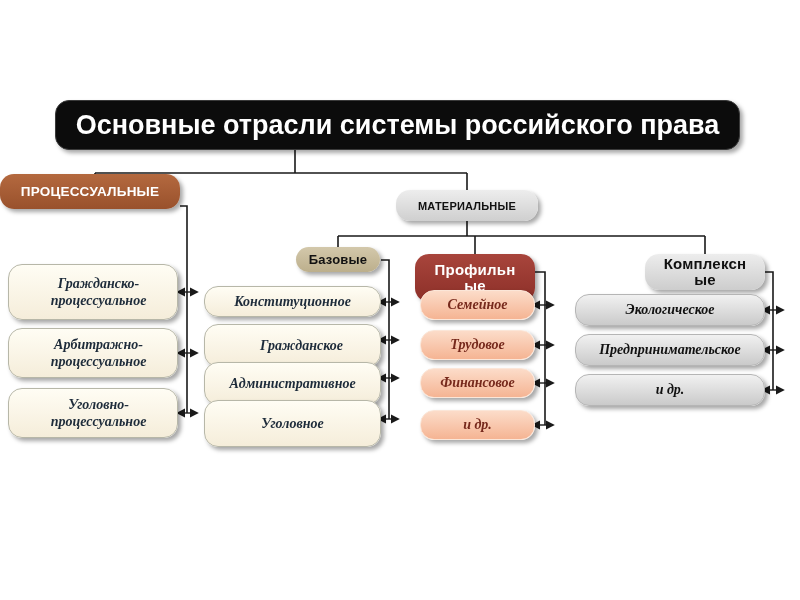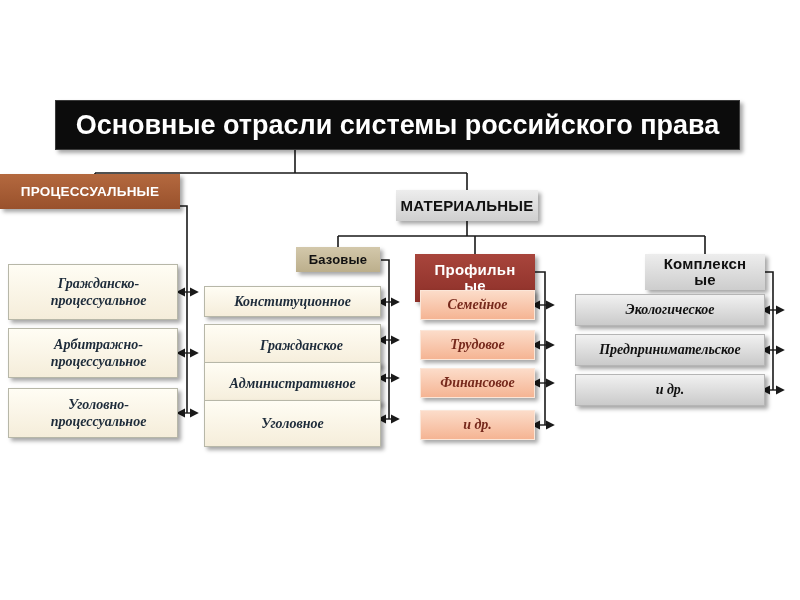--- a/index.html
+++ b/index.html
@@ -2,29 +2,29 @@
 <html><head>
 <meta charset="utf-8">
 <style>
   * { margin:0; padding:0; box-sizing:border-box; }
   html,body { background:#ffffff; }
   body { font-family:"Liberation Sans", sans-serif; }
   .stage { position:relative; width:800px; height:600px; background:#ffffff; overflow:hidden; }
   .lines { position:absolute; left:0; top:0; z-index:1; pointer-events:none; }
   .box { position:absolute; display:flex; align-items:center; justify-content:center;
          text-align:center; z-index:2; }
-  .shadow { box-shadow:3px 3px 4px rgba(0,0,0,0.35); }
+  .shadow { box-shadow:3px 3px 4px rgba(0,0,0,0.35);border-radius:14px; }
 
   .title { left:55px; top:100px; width:685px; height:50px; background:#0c0c0c;
            border:1px solid #3a3a3a; color:#ffffff; font-weight:bold; font-size:27px; }
 
   .hdr { font-weight:bold; letter-spacing:0.2px; }
   .hdr-proc { left:0px;   top:174px; width:180px; height:35px; font-size:13.5px; color:#ffffff;
               background:linear-gradient(180deg,#b4693f 0%,#99512c 100%); }
-  .hdr-mat  { left:396px; top:190px; width:142px; height:31px; font-size:15px; color:#111111;
+  .hdr-mat  { left:396px; top:190px; width:142px; height:31px; font-size:11px; color:#111111;
               background:linear-gradient(180deg,#ededed 0%,#cfcfcf 100%); }
   .hdr-baz  { left:296px; top:247px; width:84px;  height:25px; font-size:13px;   color:#111111;
               background:linear-gradient(180deg,#d3c8ab 0%,#bcaf8c 100%); }
   .hdr-prof { left:415px; top:254px; width:120px; height:48px; font-size:15px;   color:#ffffff;
               background:linear-gradient(180deg,#a8453c 0%,#8c2f28 100%); }
   .hdr-komp { left:645px; top:254px; width:120px; height:36px; font-size:15px;   color:#111111;
               background:linear-gradient(180deg,#ededed 0%,#cdcdcd 100%); }
   .wrap-narrow { display:inline-block; word-break:break-all; line-height:1.1; }
   .w-prof { width:82px; }
   .w-komp { width:92px; }

